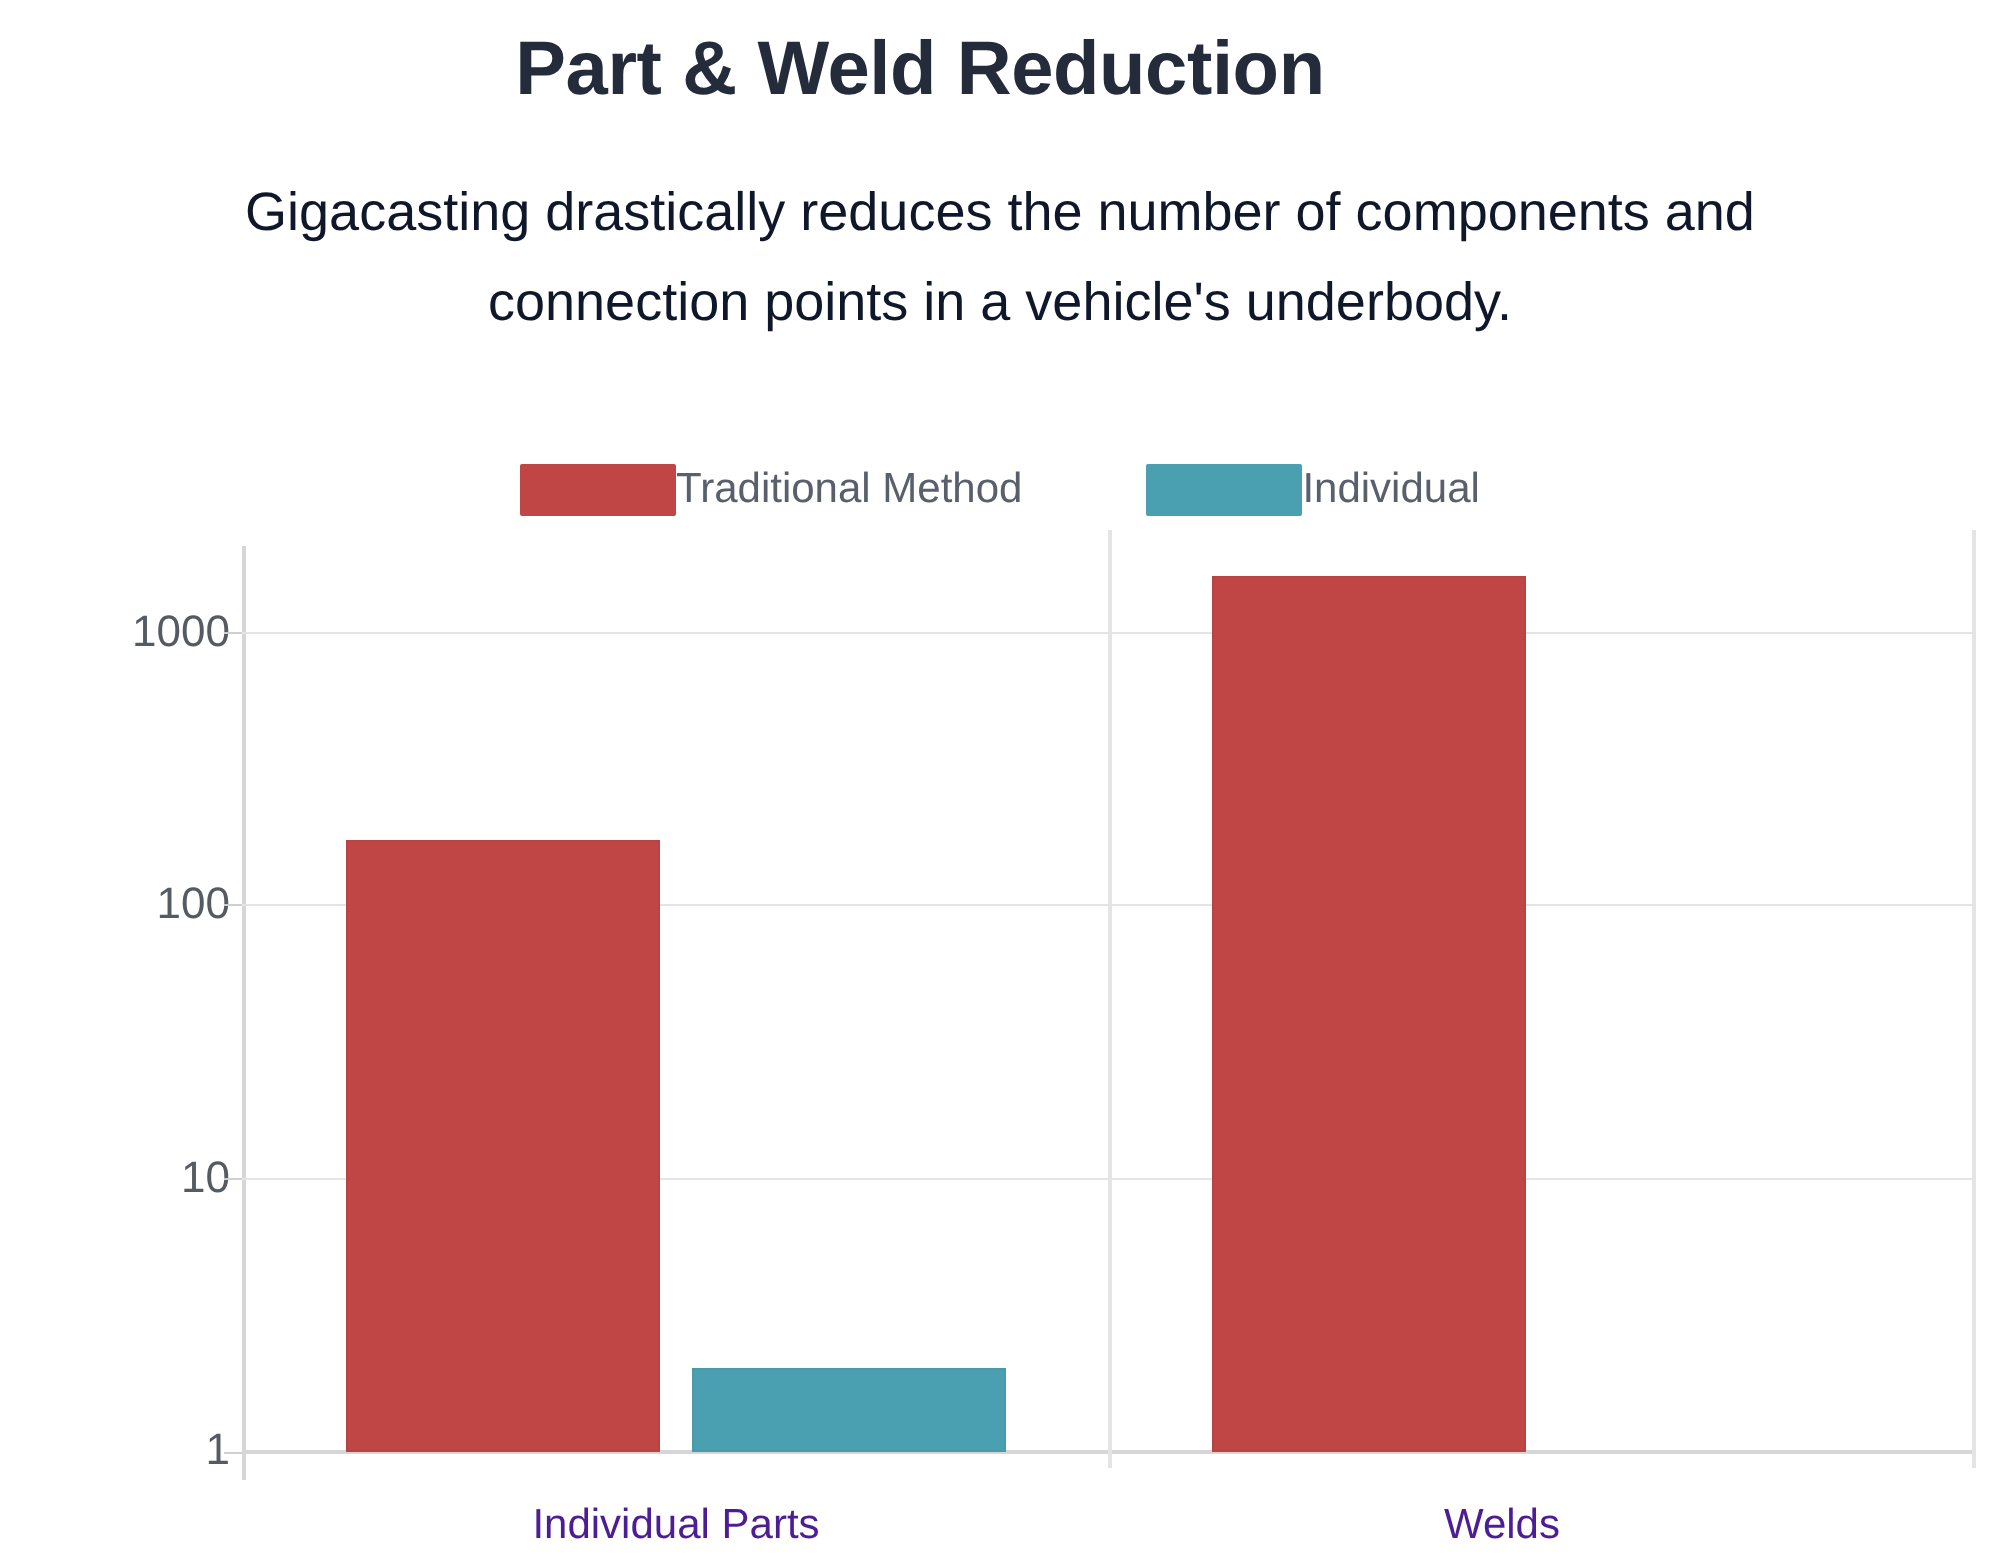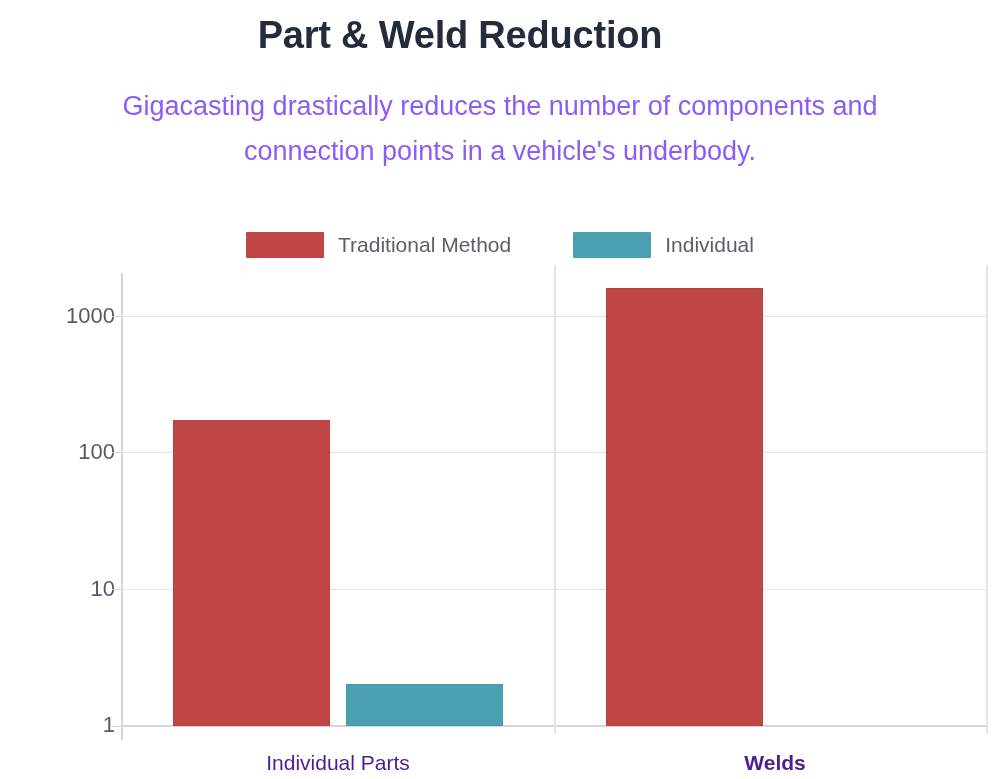--- a/index.html
+++ b/index.html
@@ -35,40 +35,39 @@
     line-height: 50px;
   }
   .chart-subtitle {
     position: absolute;
     left: 60px;
     top: 84px;
     width: 880px;
     text-align: center;
     font-size: 27px;
     font-weight: normal;
-    color: #8b5cf6;
+    color: #0f172a;
     line-height: 45px;
   }
 
   
   .legend {
     position: absolute;
     left: 0;
     top: 228px;
     width: 1000px;
     height: 34px;
     display: flex;
     justify-content: center;
     align-items: center;
     gap: 62px;
   }
   .legend-item {
     display: flex;
     align-items: center;
-    gap: 14px;
   }
   .legend-swatch {
     width: 78px;
     height: 26px;
     border-radius: 1px;
   }
   .legend-label {
     font-size: 21px;
     color: #59606c;
     line-height: 26px;
@@ -198,16 +197,16 @@
       <div class="cat-divider" style="left:865px;"></div>
     </div>
 
     <div class="bar series-traditional" style="left:52px; width:157px; top:147px; height:306px;"></div>
     <div class="bar series-gigacasting" style="left:225px; width:157px; top:411px; height:42px;"></div>
 
     <div class="bar series-traditional" style="left:485px; width:157px; top:15px; height:438px;"></div>
     <div class="bar series-gigacasting" style="left:658px; width:157px; top:452px; height:0px; border:0;"></div>
 
     <div class="xtick-label" style="left:67px;">Individual Parts</div>
-    <div class="xtick-label" style="left:504px;font-weight:bold;">Welds</div>
+    <div class="xtick-label" style="left:480px;">Welds</div>
   </div>
 
 </div>
 
 </body></html>

